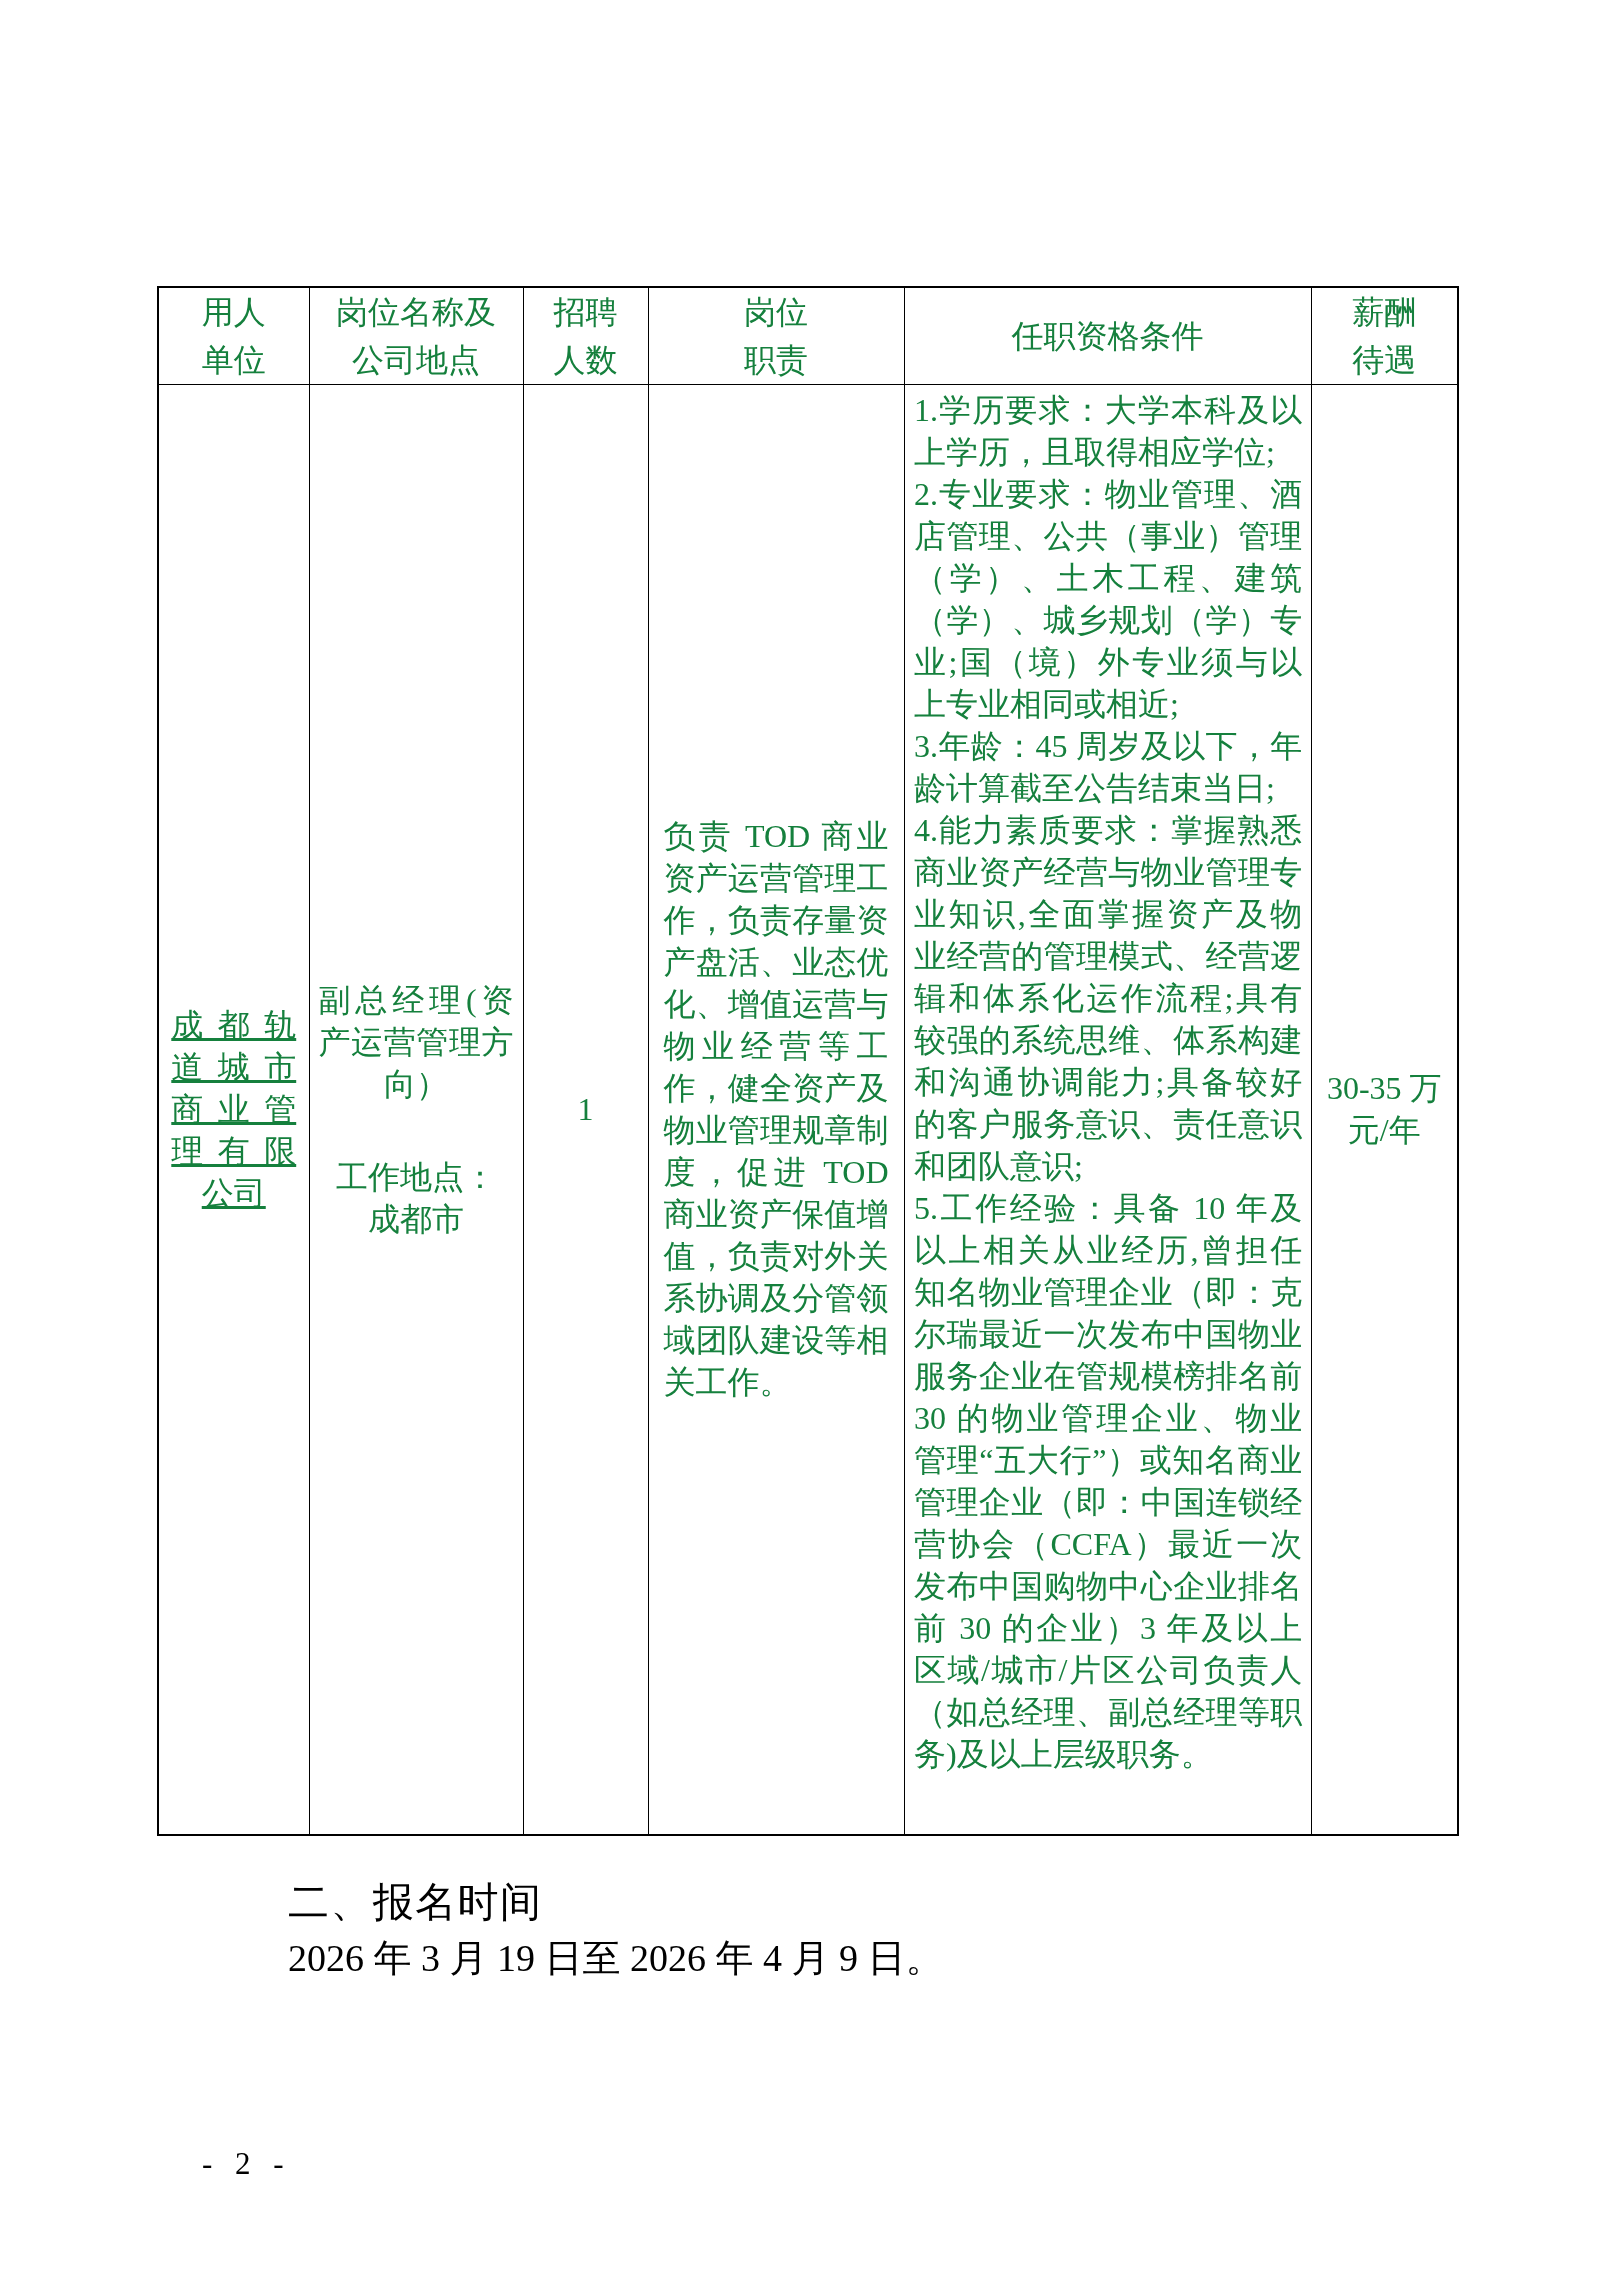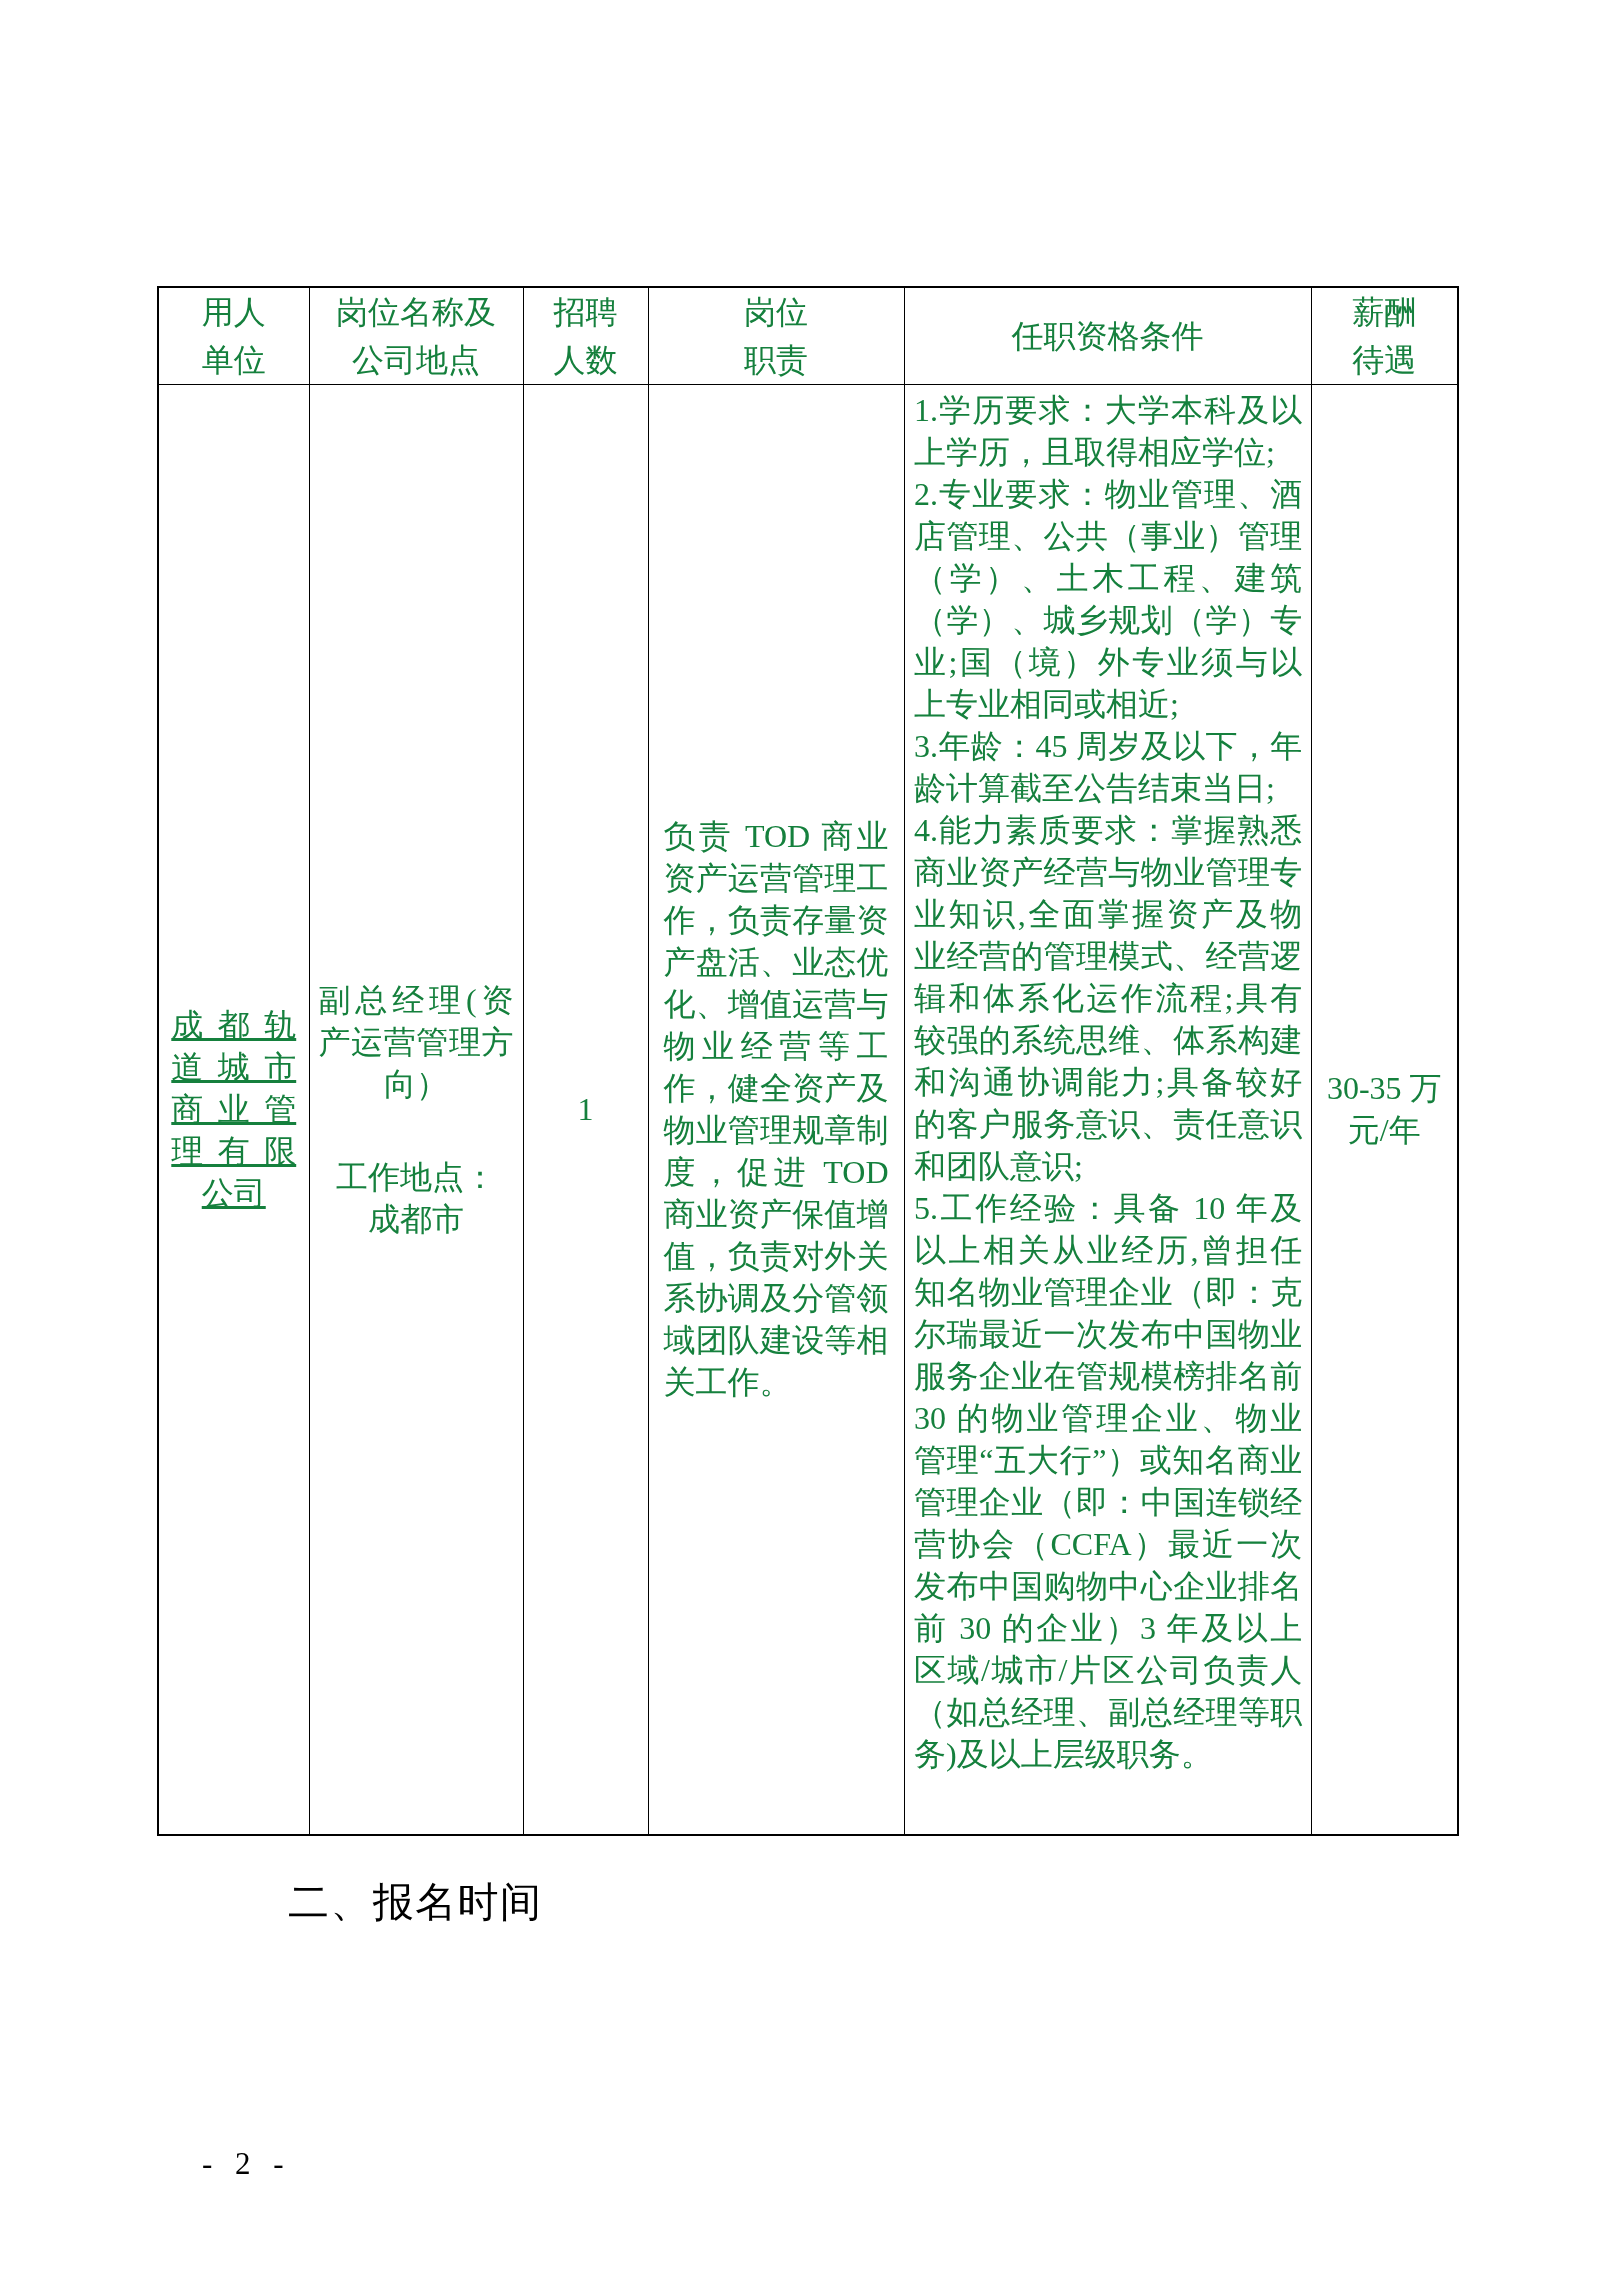--- a/index.html
+++ b/index.html
@@ -158,16 +158,17 @@
           <p>3.年龄：45 周岁及以下，年龄计算截至公告结束当日;</p>
           <p>4.能力素质要求：掌握熟悉商业资产经营与物业管理专业知识,全面掌握资产及物业经营的管理模式、经营逻辑和体系化运作流程;具有较强的系统思维、体系构建和沟通协调能力;具备较好的客户服务意识、责任意识和团队意识;</p>
           <p>5.工作经验：具备 10 年及以上相关从业经历,曾担任知名物业管理企业（即：克尔瑞最近一次发布中国物业服务企业在管规模榜排名前 30 的物业管理企业、物业管理“五大行”）或知名商业管理企业（即：中国连锁经营协会（CCFA）最近一次发布中国购物中心企业排名前 30 的企业）3 年及以上区域/城市/片区公司负责人（如总经理、副总经理等职务)及以上层级职务。</p>
         </td>
         <td class="c-salary">30-35 万元/年</td>
       </tr>
     </tbody>
   </table>
 
   <div class="section-heading">二、报名时间</div>
+  <div class="section-body">2026 年 3 月 19 日至 2026 年 4 月 9 日。</div>
   <div class="page-number">- 2 -</div>
 
 </div>
 
 
 </body></html>

